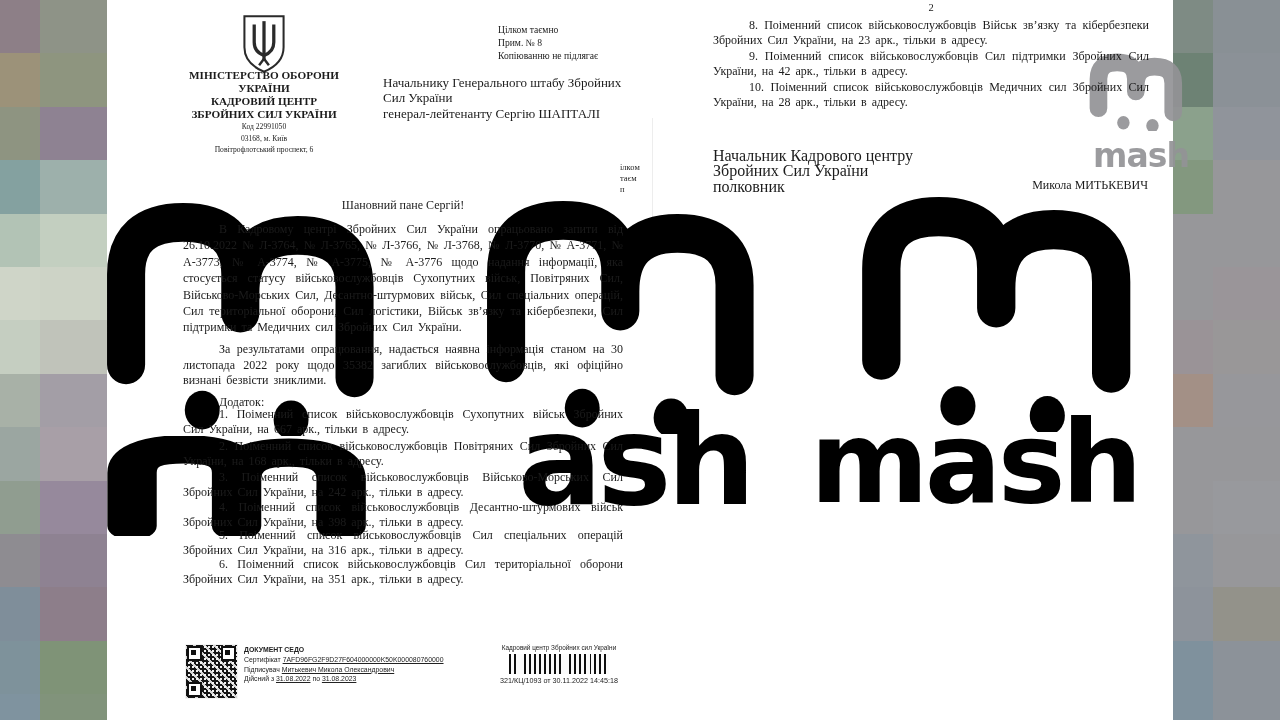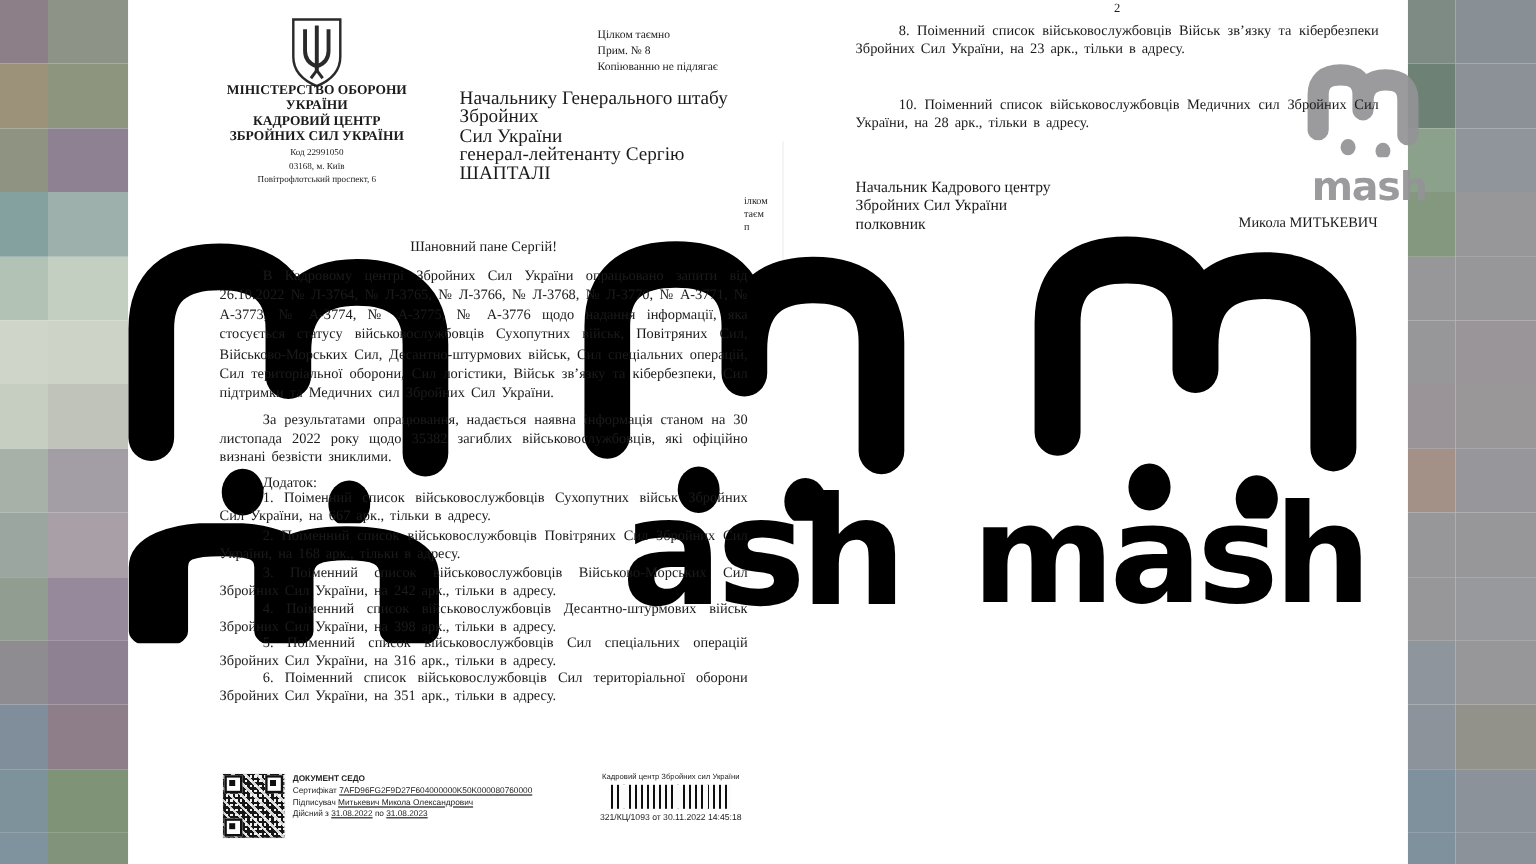--- a/index.html
+++ b/index.html
@@ -30,29 +30,29 @@
       font-size:33px;line-height:1;letter-spacing:-1px;margin-top:8px;text-align:center;}
   
   .abs{position:absolute;}
   .center{text-align:center;}
   .just{text-align:justify;text-align-last:left;}
   .emblem{left:238px;top:13px;width:52px;height:62px;}
   .emblem svg{display:block;width:100%;height:100%;}
   .org{left:170px;top:69px;width:188px;font-weight:bold;font-size:11.2px;line-height:13px;}
   .lh-small{font-size:7.6px;line-height:11px;width:188px;left:170px;}
   .secrecy{left:498px;top:24px;font-size:9.6px;line-height:12.8px;}
-  .addressee{left:383px;top:75px;width:245px;font-size:16px;line-height:15.4px;}
+  .addressee{left:383px;top:75px;width:245px;font-size:13px;line-height:15.4px;}
   .fragment{left:620px;top:162px;width:34px;font-size:8.5px;line-height:10.8px;overflow:hidden;}
   .salutation{left:183px;top:198px;width:440px;font-size:12px;}
   .bodytxt{left:183px;width:440px;font-size:12px;word-spacing:2px;}
   .para{line-height:16.4px;text-indent:36px;}
   .item{line-height:15.4px;text-indent:36px;}
   .p2-item{left:713px;width:436px;}
   .p2num{left:806px;top:2px;width:250px;font-size:10.5px;}
-  .sigpos{left:713px;top:148px;font-size:13px;line-height:15.3px;}
+  .sigpos{left:713px;top:148px;font-size:16px;line-height:15.3px;}
   .signame{left:898px;top:178px;width:250px;text-align:right;font-size:12px;}
   
   .qr{left:185px;top:644px;width:53px;height:55px;background:#f4f4f4;}
   .qr-noise{position:absolute;inset:1px;background:
       repeating-linear-gradient(45deg,rgba(246,246,246,.85) 0 2px,transparent 2px 7px),
       repeating-linear-gradient(90deg,#161616 0 2px,transparent 2px 4px),
       repeating-linear-gradient(0deg,#161616 0 2px,#f0f0f0 2px 4px);}
   .qf{position:absolute;width:11px;height:11px;border:2px solid #101010;background:#fff;}
   .qf i{position:absolute;left:2px;top:2px;width:5px;height:5px;background:#101010;display:block;}
   .qf.tl{left:2px;top:2px}.qf.tr{right:2px;top:2px}.qf.bl{left:2px;bottom:2px}
@@ -246,20 +246,21 @@
     <div><span>Дійсний з </span><span class="u">31.08.2022</span><span> по </span><span class="u">31.08.2023</span></div>
   </div>
   <div class="abs reg center">
     <div class="reg-title">Кадровий центр Збройних сил України</div>
     <div class="barcode"></div>
     <div class="reg-caption">321/КЦ/1093 от 30.11.2022 14:45:18</div>
   </div>
 
   <div class="abs p2num center">2</div>
   <div class="abs bodytxt item just p2-item" style="top:18px">8. Поіменний список військовослужбовців Військ зв’язку та кібербезпеки Збройних Сил України, на 23 арк., тільки в адресу.</div>
+  <div class="abs bodytxt item just p2-item" style="top:49px">9. Поіменний список військовослужбовців Сил підтримки Збройних Сил України, на 42 арк., тільки в адресу.</div>
   <div class="abs bodytxt item just p2-item" style="top:80px">10. Поіменний список військовослужбовців Медичних сил Збройних Сил України, на 28 арк., тільки в адресу.</div>
 
   <div class="abs sigpos">
     <div>Начальник Кадрового центру</div>
     <div>Збройних Сил України</div>
     <div>полковник</div>
   </div>
   <div class="abs signame">Микола МИТЬКЕВИЧ</div>
 
 </div>

